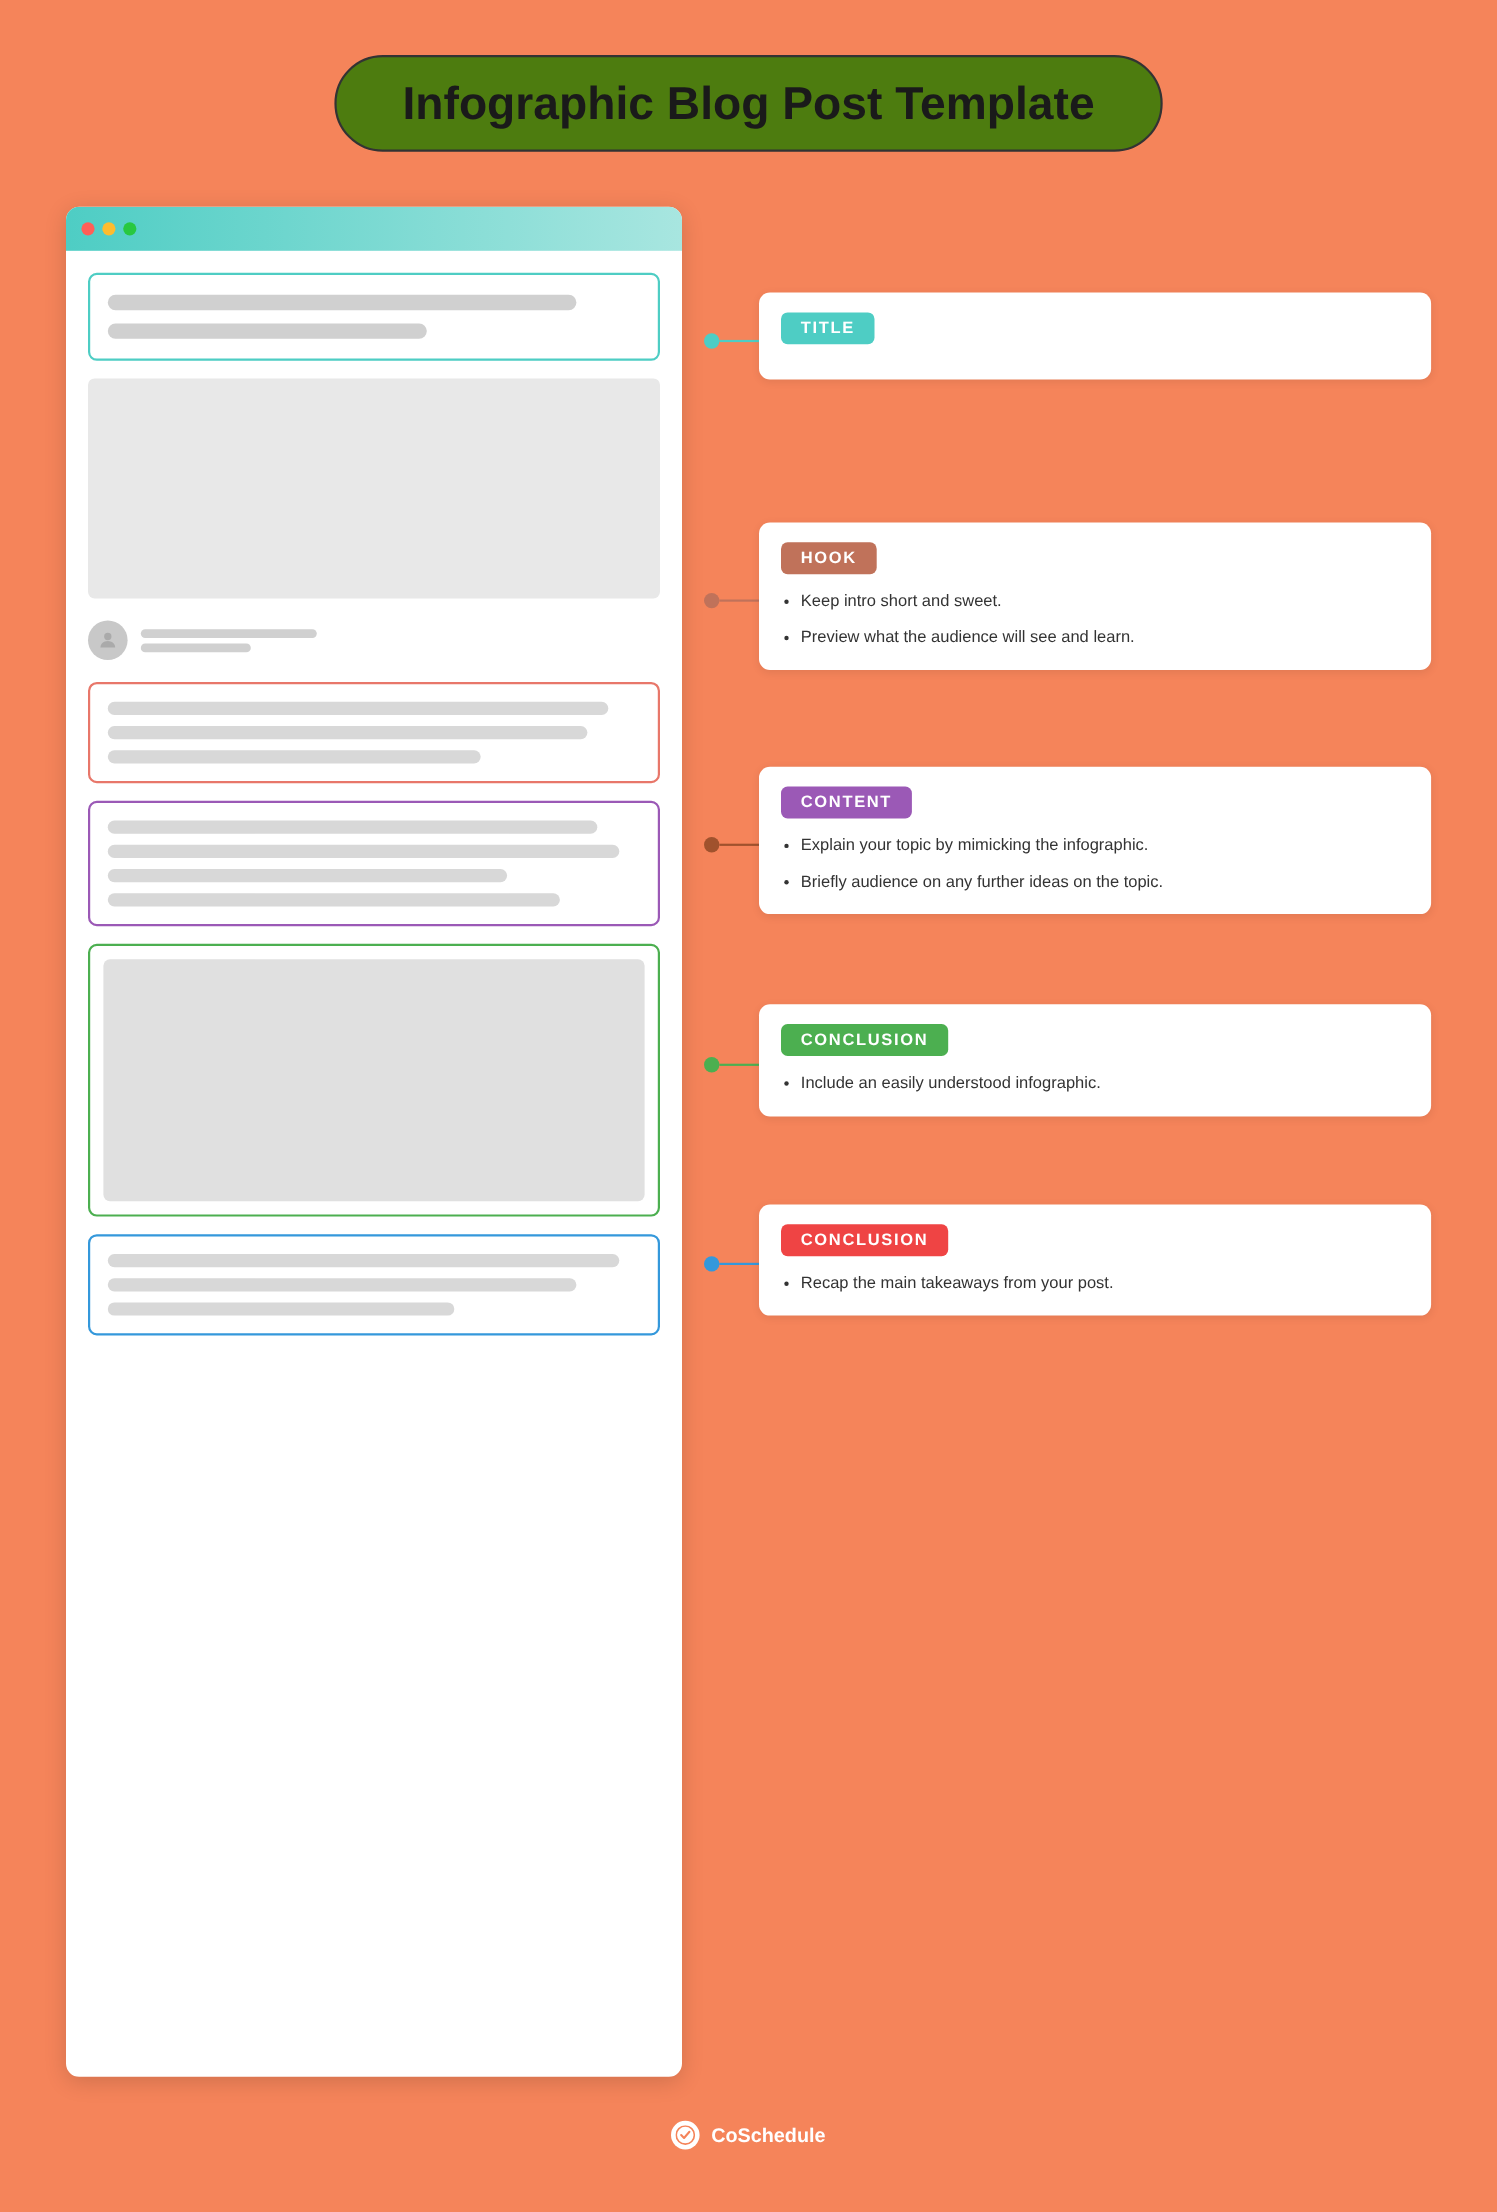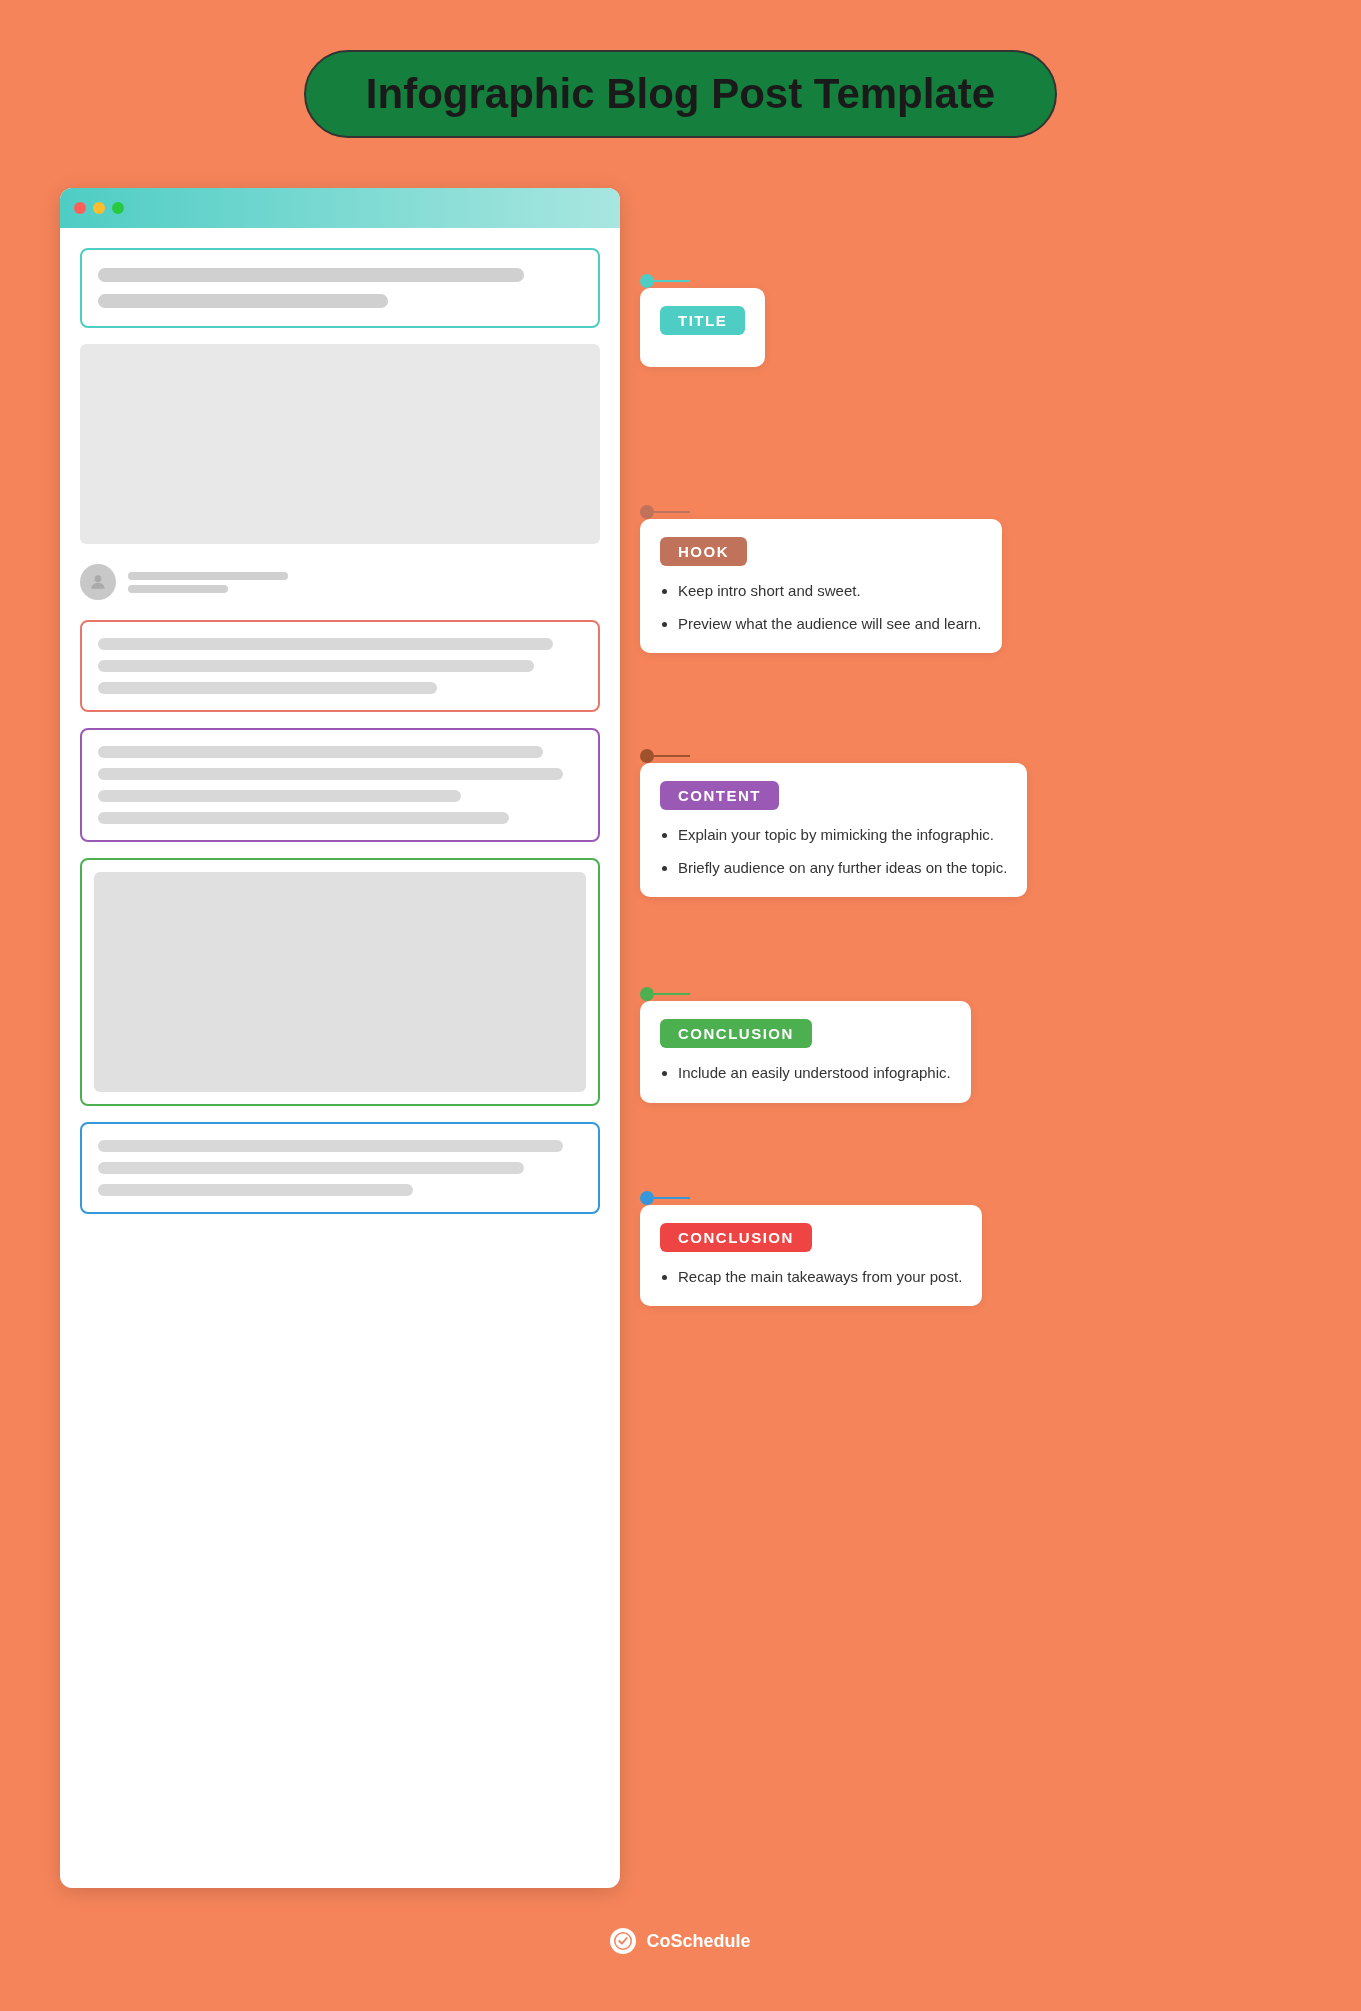--- a/index.html
+++ b/index.html
@@ -13,21 +13,21 @@
       align-items: center;
       padding: 40px 60px 60px;
     }
 
     
     .page-title-container {
       border: 2.5px solid #333;
       border-radius: 50px;
       padding: 18px 60px;
       margin-bottom: 50px;
-      background: #15803d;
+      background: #4d7c0f;
       margin-top: 10px;
     }
     .page-title {
       font-size: 42px;
       font-weight: 800;
       color: #1a1a1a;
     }
 
     
     .browser-mockup {
@@ -232,22 +232,22 @@
 
     .right-panel {
       flex: 1;
       padding-left: 20px;
       display: flex;
       flex-direction: column;
     }
 
     .ann-block {
       display: flex;
-      flex-direction: column;
-      align-items: flex-start;
+      flex-direction: row;
+      align-items: center;
       margin-bottom: 0;
     }
 
     .dot-line-wrap {
       display: flex;
       flex-direction: row;
       align-items: center;
       padding-top: 8px;
     }
     .h-line {

